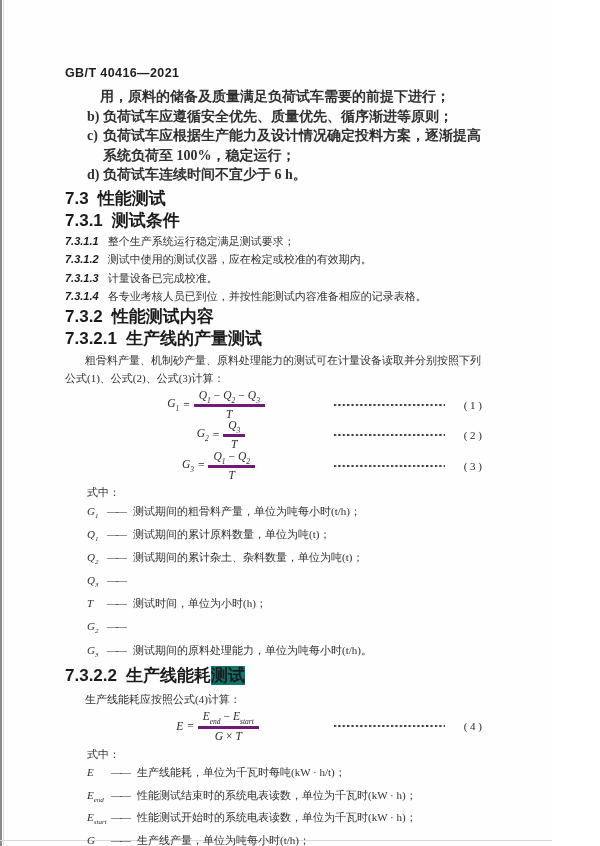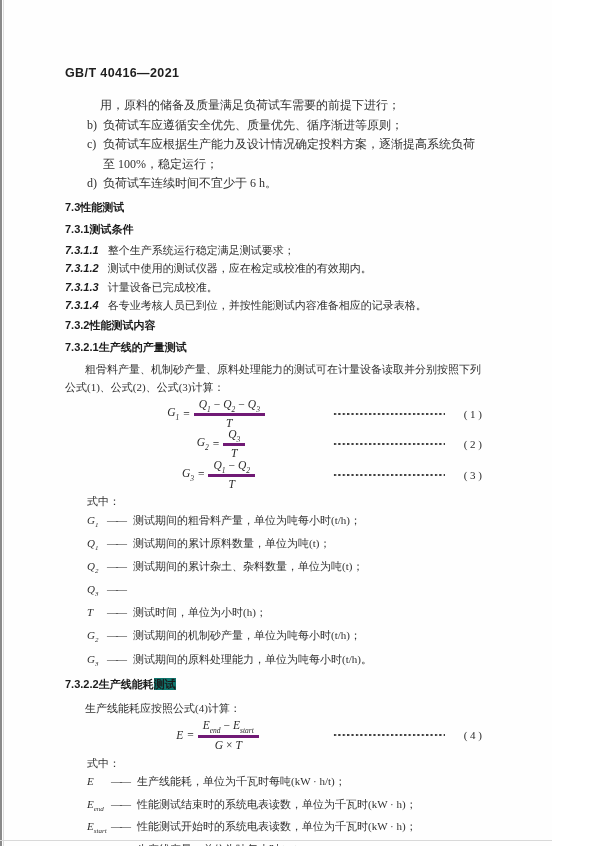--- a/index.html
+++ b/index.html
@@ -10,28 +10,28 @@
   .edge-l{position:absolute;left:0;top:0;width:2px;height:846px;background:#8a8a8a;}
   .edge-l2{position:absolute;left:3px;top:0;width:1px;height:846px;background:#dedede;}
   .edge-r-faint{position:absolute;left:577px;top:0;width:1px;height:846px;background:#e8e8e8;}
   .edge-r{position:absolute;left:598px;top:0;width:2px;height:846px;background:#efefef;}
   .edge-b{position:absolute;left:0;top:840px;width:600px;height:1px;background:#d9d9d9;}
   .content{position:relative;padding:0 70px 0 65px;}
 
   .doc-header{margin:66px 0 0 0;font-family:"Liberation Sans","DejaVu Sans",sans-serif;
     font-weight:700;font-size:12.5px;line-height:15px;color:#1e1e1e;letter-spacing:.4px;}
 
-  .intro{margin-top:15px;font-size:12px;line-height:19.5px;color:#303030;}
+  .intro{margin-top:6px;font-size:14px;line-height:19.5px;color:#303030;font-weight:bold;}
   .intro-cont{padding-left:35px;}
   .intro-item{display:flex;}
   .intro-label{flex:0 0 16px;margin-left:22px;}
   .intro-text{flex:1;}
 
-  .sec-head{display:flex;font-family:"Liberation Sans","DejaVu Sans",sans-serif;
-    font-weight:700;font-size:11px;line-height:15px;color:#1b1b1b;}
+  .sec-head{display:flex;gap:9px;font-family:"Liberation Sans","DejaVu Sans",sans-serif;
+    font-weight:700;font-size:17px;line-height:15px;color:#1b1b1b;}
   .h73{margin-top:6px;}
   .h731{margin-top:7px;}
   .h732{margin-top:3px;}
   .h7321{margin-top:7px;}
   .h7322{margin-top:4px;text-align:right;}
   .hl{background:#0f766e;}
 
   .clauses{margin-top:4px;}
   .num-para{display:flex;font-size:11px;line-height:18.5px;}
   .np-num{font-family:"Liberation Sans","DejaVu Sans",sans-serif;font-weight:700;
@@ -211,21 +211,20 @@
         <span class="def-dash">——</span>
       </div>
       <div class="def-row">
         <span class="def-sym"><i>T</i><sub></sub></span>
         <span class="def-dash">——</span>
         <span class="def-text">测试时间，单位为小时(h)；</span>
       </div>
       <div class="def-row">
         <span class="def-sym"><i>G</i><sub>2</sub></span>
         <span class="def-dash">——</span>
-        <span class="def-text">测试期间的机制砂产量，单位为吨每小时(t/h)；</span>
       </div>
       <div class="def-row">
         <span class="def-sym"><i>G</i><sub>3</sub></span>
         <span class="def-dash">——</span>
         <span class="def-text">测试期间的原料处理能力，单位为吨每小时(t/h)。</span>
       </div>
     </div>
 
     <div class="sec-head h7322">
       <span>7.3.2.2</span>

